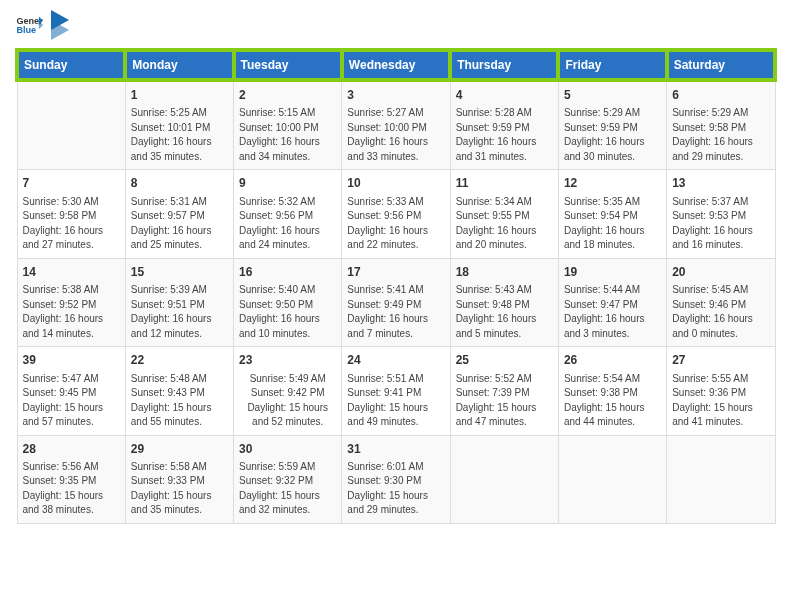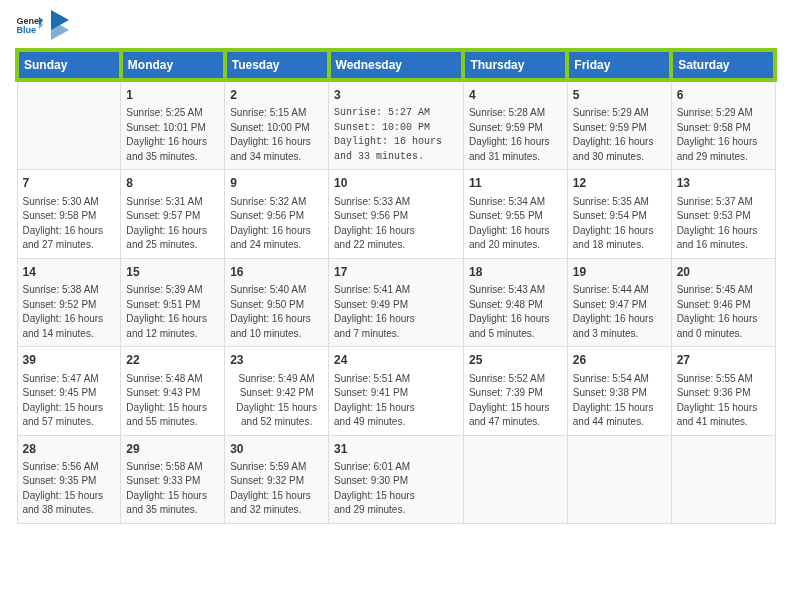--- a/index.html
+++ b/index.html
@@ -132,21 +132,21 @@
         </td>
         <td>
           <span class="day-num">2</span>
           <div class="day-info" style="white-space: pre-line;">Sunrise: 5:15 AM
 Sunset: 10:00 PM
 Daylight: 16 hours
 and 34 minutes.</div>
         </td>
         <td>
           <span class="day-num">3</span>
-          <div class="day-info" style="white-space: pre-line; font-family: Liberation Mono, monospace;">Sunrise: 5:27 AM
+          <div class="day-info" style="white-space: pre-line;">Sunrise: 5:27 AM
 Sunset: 10:00 PM
 Daylight: 16 hours
 and 33 minutes.</div>
         </td>
         <td>
           <span class="day-num">4</span>
           <div class="day-info" style="white-space: pre-line;">Sunrise: 5:28 AM
 Sunset: 9:59 PM
 Daylight: 16 hours
 and 31 minutes.</div>

